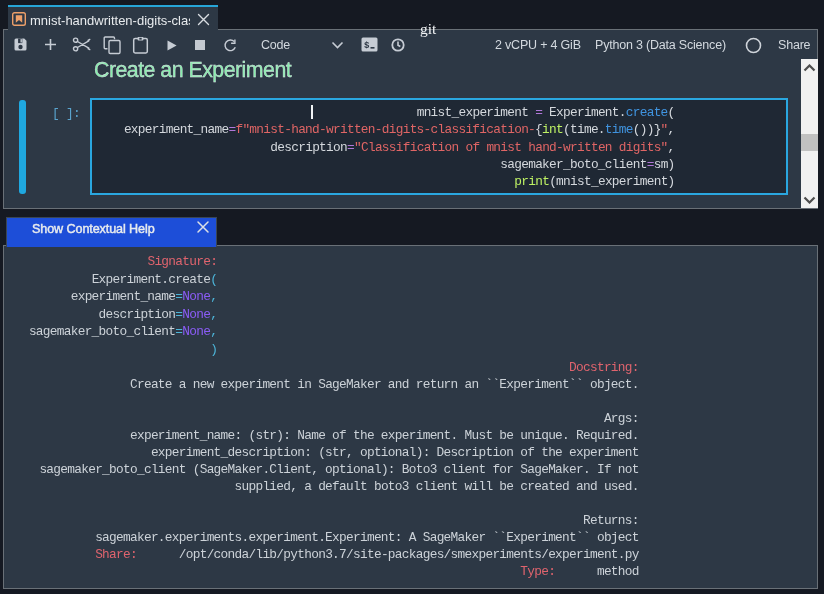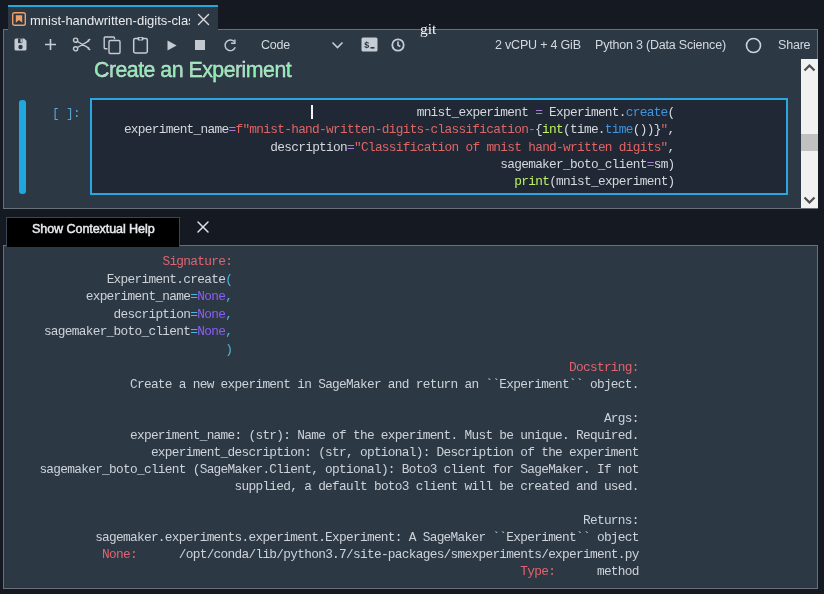--- a/index.html
+++ b/index.html
@@ -16,25 +16,25 @@
 #heading{left:94px;top:58px;font-size:21.3px;letter-spacing:-0.5px;color:#86efac;font-weight:400;-webkit-text-stroke:0.35px #dde1e6;}
 #collapser{left:19px;top:100px;width:7px;height:94px;background:#1fa8e0;border-radius:3px;}
 #prompt{left:52px;top:106px;font-family:"Liberation Mono",monospace;font-size:12.8px;letter-spacing:-0.71px;color:#5aa3cd;}
 #cell{left:90px;top:98px;width:698px;height:97px;background:#1f2834;border:2px solid #2aa7e0;box-sizing:border-box;}
 #code{left:96px;top:104px;font-family:"Liberation Mono",monospace;font-size:12.8px;letter-spacing:-0.71px;line-height:17.25px;color:#d4d8dd;white-space:pre;}
 #cursor{left:311px;top:105px;width:1.5px;height:14px;background:#f0f3f5;}
 
 #sbar{left:801px;top:59px;width:17px;height:149px;background:#f1f1f1;}
 #sthumb{left:801px;top:134px;width:17px;height:17px;background:#c1c1c1;}
 
-#btab{left:6px;top:217px;width:174px;height:30px;background:#000000;z-index:5;border:1px solid #3a4654;border-bottom:none;box-sizing:border-box;}
+#btab{left:6px;top:217px;width:211px;height:30px;background:#1d4ed8;z-index:5;border:1px solid #3a4654;border-bottom:none;box-sizing:border-box;}
 #btab .lbl{position:absolute;left:25px;top:4px;font-size:12.6px;font-weight:400;letter-spacing:-0.1px;color:#e8ebee;-webkit-text-stroke:0.45px #e8ebee;}
 
 #bpanel{left:3px;top:245px;width:815px;height:344px;background:#2d3845;border:1px solid #697077;box-sizing:border-box;}
-#help1{left:16px;top:253.3px;font-family:"Liberation Mono",monospace;font-size:12.8px;letter-spacing:-0.71px;line-height:17.5px;color:#ccd2d8;white-space:pre;}
+#help1{left:1px;top:253.3px;font-family:"Liberation Mono",monospace;font-size:12.8px;letter-spacing:-0.71px;line-height:17.5px;color:#ccd2d8;white-space:pre;}
 #help2{left:11.5px;top:358.5px;font-family:"Liberation Mono",monospace;font-size:12.8px;letter-spacing:-0.71px;line-height:17px;color:#ccd2d8;white-space:pre;}
 
 .op{color:#b077d8;} 
 .str{color:#e06565;}
 .grn{color:#bef264;margin-top:20px;}
 .blu{color:#4094e0;}
 .red{color:#e0646e;}
 .cyn{color:#4db5d9;}
 .ngr{color:#8b5cf6;}
 svg{display:block;}
@@ -147,14 +147,14 @@
 Create a new experiment in SageMaker and return an ``Experiment`` object.
 
 Args:
     experiment_name: (str): Name of the experiment. Must be unique. Required.
     experiment_description: (str, optional): Description of the experiment
     sagemaker_boto_client (SageMaker.Client, optional): Boto3 client for SageMaker. If not
         supplied, a default boto3 client will be created and used.
 
 Returns:
     sagemaker.experiments.experiment.Experiment: A SageMaker ``Experiment`` object
-<span class="red">None:</span>      /opt/conda/lib/python3.7/site-packages/smexperiments/experiment.py
+<span class="red">Share:</span>      /opt/conda/lib/python3.7/site-packages/smexperiments/experiment.py
 <span class="red">Type:</span>      method</pre>
 
 </body></html>

